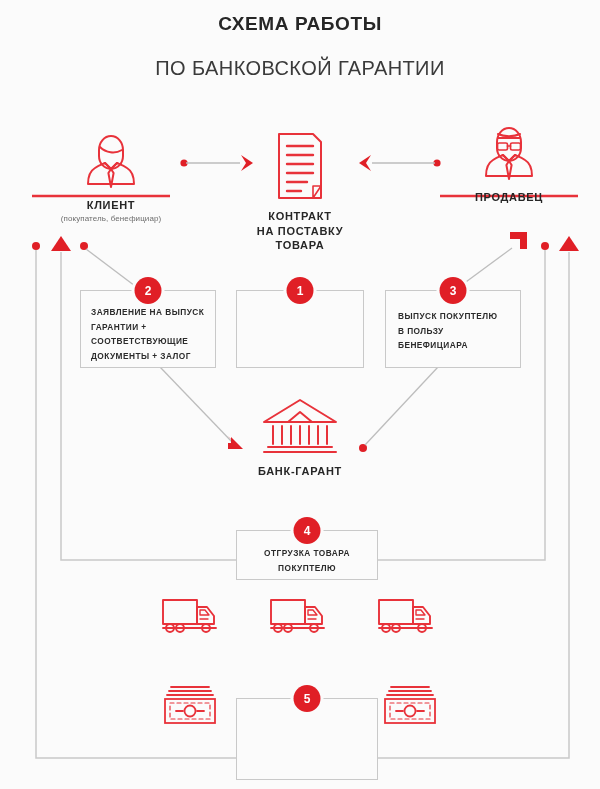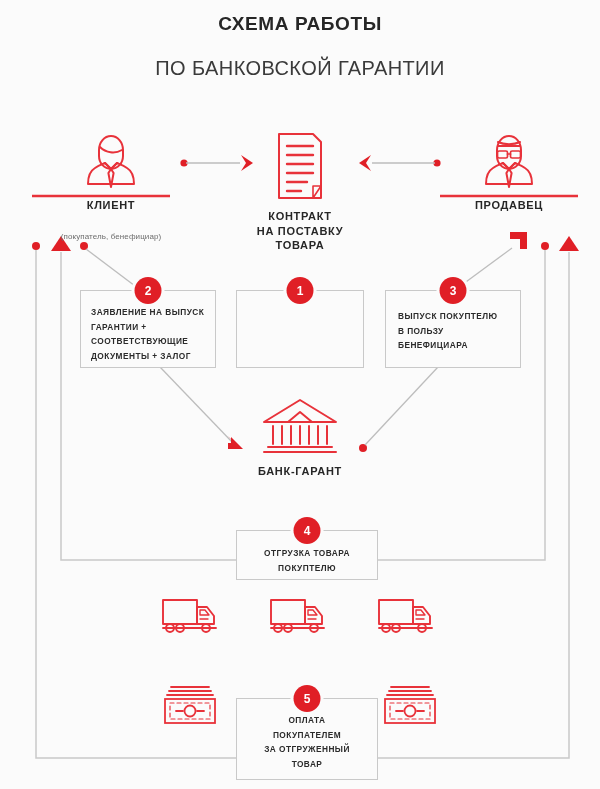--- a/index.html
+++ b/index.html
@@ -15,21 +15,21 @@
   svg.lines{position:absolute;left:0;top:0;width:600px;height:789px;pointer-events:none;}
 
   
   .title-wrap{position:absolute;left:0;top:12px;width:600px;text-align:center;}
   .t1{font-size:19px;font-weight:bold;letter-spacing:.6px;color:#262626;line-height:1.25;}
   .t2{font-size:20px;font-weight:400;letter-spacing:.4px;color:#3a3a3a;line-height:1.3;margin-top:19px;}
 
   
   .actor{position:absolute;text-align:center;}
   .actor .cap{font-size:11px;font-weight:bold;letter-spacing:.7px;color:#262626;margin-top:7px;}
-  .actor .sub{font-size:8px;color:#6d6d6d;margin-top:21px;letter-spacing:.1px;}
+  .actor .sub{font-size:8px;color:#6d6d6d;margin-top:3px;letter-spacing:.1px;}
   .actor .cap.ml{line-height:1.32;}
 
   
   .box{
     position:absolute;
     border:1px solid #c9c9c9;
     background:#fbfbfb;
     box-sizing:border-box;
   }
   .box .txt{
@@ -144,21 +144,21 @@
         <line x1="16" y1="61" x2="30" y2="61"></line>
       </g>
     </svg>
     <div class="cap ml">
       <div>КОНТРАКТ</div>
       <div>НА ПОСТАВКУ</div>
       <div>ТОВАРА</div>
     </div>
   </div>
 
-  <div class="actor" style="left:440px;top:130px;width:138px;">
+  <div class="actor" style="left:440px;top:122px;width:138px;">
     <svg width="84" height="62" viewBox="0 0 84 62" style="display:block;margin:0 auto;">
       <g fill="none" stroke="#e8323a" stroke-width="2" stroke-linecap="round" stroke-linejoin="round">
         <path d="M30,20 a12,14 0 0 1 24,0 v6 a12,13 0 0 1 -24,0 z"></path>
         <path d="M31,16 h22"></path>
         <path d="M31,12 c6,3 16,3 22,0"></path>
         <rect x="30.5" y="21" width="10" height="7" rx="1.6" stroke-width="1.7"></rect>
         <rect x="43.5" y="21" width="10" height="7" rx="1.6" stroke-width="1.7"></rect>
         <path d="M40.5,24 h3" stroke-width="1.7"></path>
         <path d="M26,38 c4,-3 8,-4 10,-5 l6,6 l6,-6 c2,1 6,2 10,5 c5,3 7,9 7,16 H19 c0,-7 2,-13 7,-16z"></path>
         <path d="M36,33 l6,6 l6,-6"></path>
@@ -213,26 +213,20 @@
   <div class="box center-txt" style="left:236px;top:530px;width:142px;height:50px;">
     <div class="badge">4</div>
     <div class="txt" style="padding:15px 6px 0;">
       <div>ОТГРУЗКА ТОВАРА</div>
       <div>ПОКУПТЕЛЮ</div>
     </div>
   </div>
 
   <div class="box center-txt" style="left:236px;top:698px;width:142px;height:82px;">
     <div class="badge">5</div>
-    <div class="txt" style="padding:14px 6px 0;">
-      <div>ОПЛАТА</div>
-      <div>ПОКУПАТЕЛЕМ</div>
-      <div>ЗА ОТГРУЖЕННЫЙ</div>
-      <div>ТОВАР</div>
-    </div>
   </div>
 
   <div class="icons-row" style="left:160px;top:595px;width:280px;">
     <svg width="64" height="42" viewBox="0 0 64 42">
       <g fill="none" stroke="#e8323a" stroke-width="1.9" stroke-linejoin="round" stroke-linecap="round">
         <rect x="3" y="5" width="34" height="24"></rect>
         <path d="M37,12 h10 l7,9 v8 H37 Z"></path>
         <path d="M40,15 h5 l4,5 h-9 z" stroke-width="1.4"></path>
         <line x1="40" y1="24" x2="48" y2="24" stroke-width="1.4"></line>
         <line x1="3" y1="33" x2="56" y2="33"></line>

